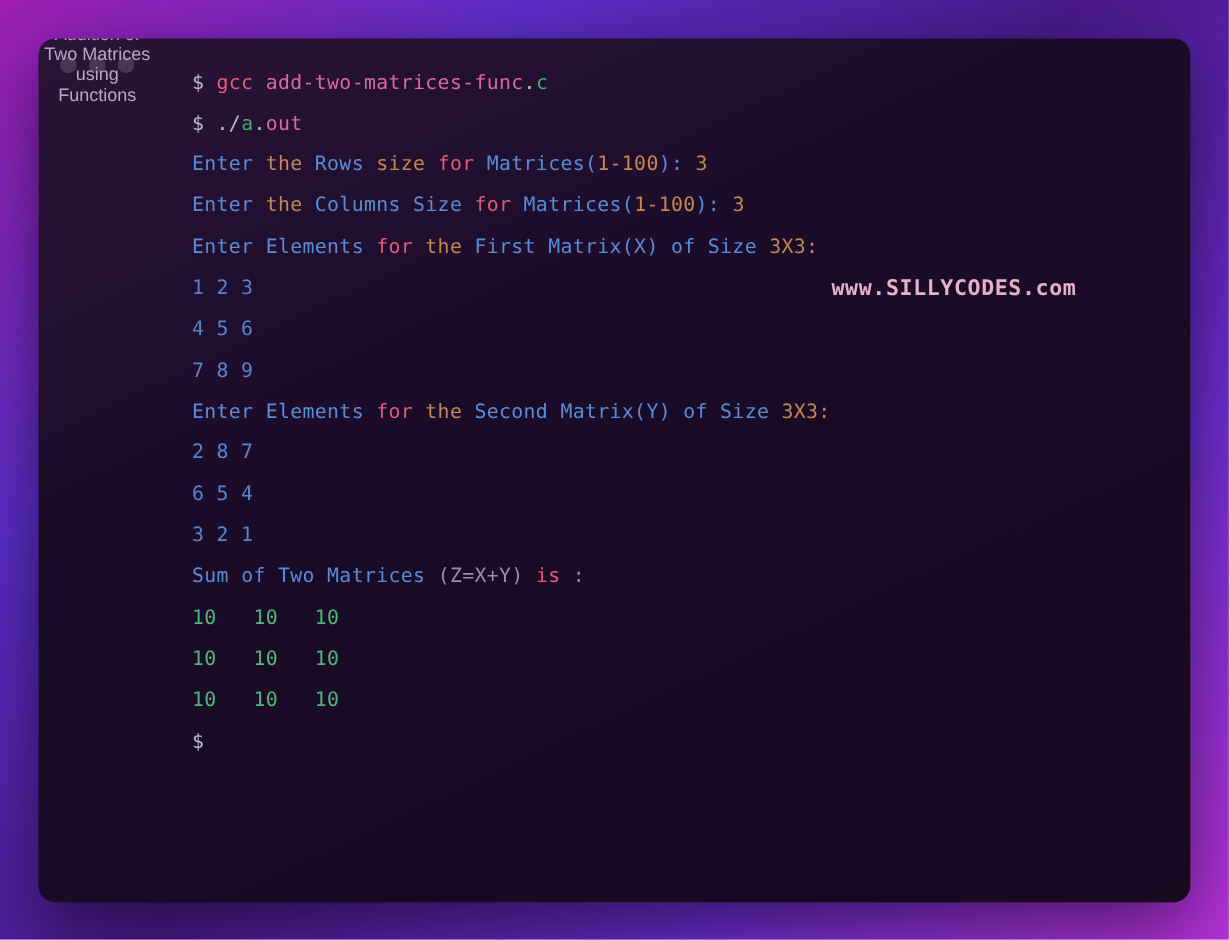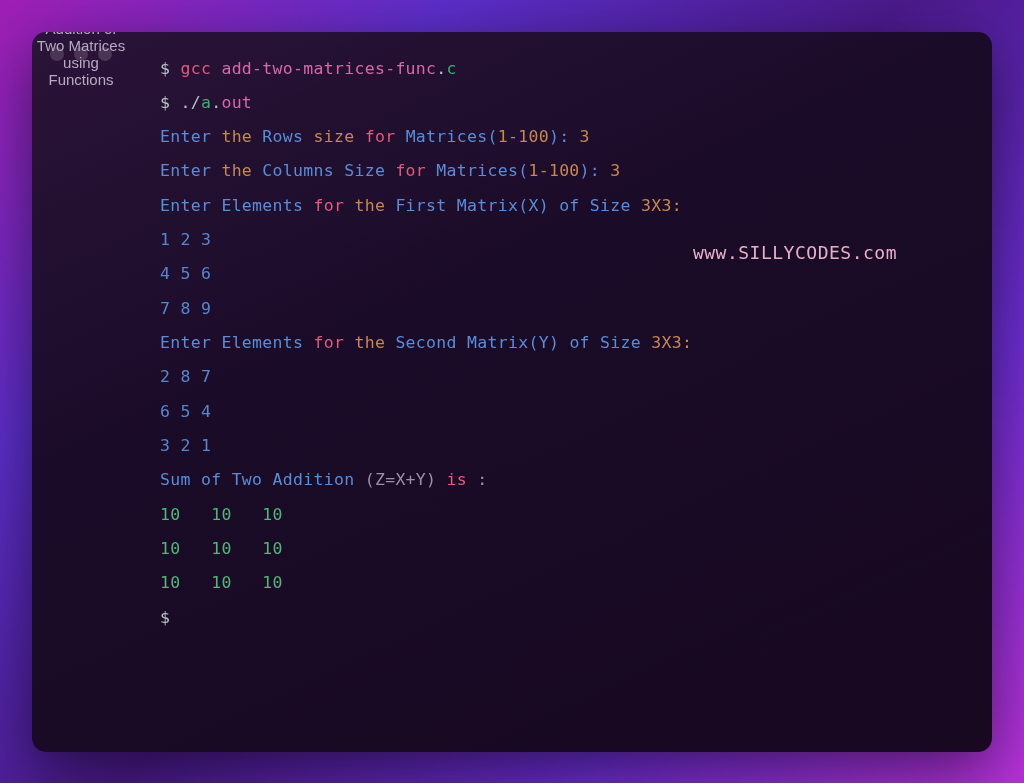--- a/index.html
+++ b/index.html
@@ -75,23 +75,22 @@
   .red { color: #e55a7a; margin-top: 26px; }
   .numbers-dim { color: #5a8dd8; opacity:0.95; }
   .gray { color: #9a92a2; }
   .result-green { color: #4fb878; }
   .watermark {
     position: absolute;
     top: 190px;
     right: 95px;
     color: #e8b0c8;
     font-size: 18px;
-    font-weight: 400;
+    font-weight: 700;
     letter-spacing: 0.5px;
-    margin-top: 12px;
   }
 </style>
 </head>
 <body>
 
 <div class="terminal-window">
   <div class="title-bar">
     <div class="traffic-lights">
       <div class="dot"></div>
       <div class="dot"></div>
@@ -116,21 +115,21 @@
     <div class="line numbers-dim">1 2 3</div>
     <div class="line numbers-dim">4 5 6</div>
     <div class="line numbers-dim">7 8 9</div>
 
     <div class="line"><span class="blue">Enter</span> <span class="blue">Elements</span> <span class="red">for</span> <span class="orange">the</span> <span class="blue">Second</span> <span class="blue">Matrix(Y)</span> <span class="blue">of</span> <span class="blue">Size</span> <span class="orange">3X3:</span></div>
 
     <div class="line numbers-dim">2 8 7</div>
     <div class="line numbers-dim">6 5 4</div>
     <div class="line numbers-dim">3 2 1</div>
 
-    <div class="line"><span class="blue">Sum</span> <span class="blue">of</span> <span class="blue">Two</span> <span class="blue">Addition</span> <span class="gray">(Z=X+Y)</span> <span class="red">is</span> <span class="gray">:</span></div>
+    <div class="line"><span class="blue">Sum</span> <span class="blue">of</span> <span class="blue">Two</span> <span class="blue">Matrices</span> <span class="gray">(Z=X+Y)</span> <span class="red">is</span> <span class="gray">:</span></div>
 
     <div class="line result-green">10   10   10</div>
     <div class="line result-green">10   10   10</div>
     <div class="line result-green">10   10   10</div>
 
     <div class="line"><span class="prompt">$</span></div>
 
   </div>
 </div>
 

